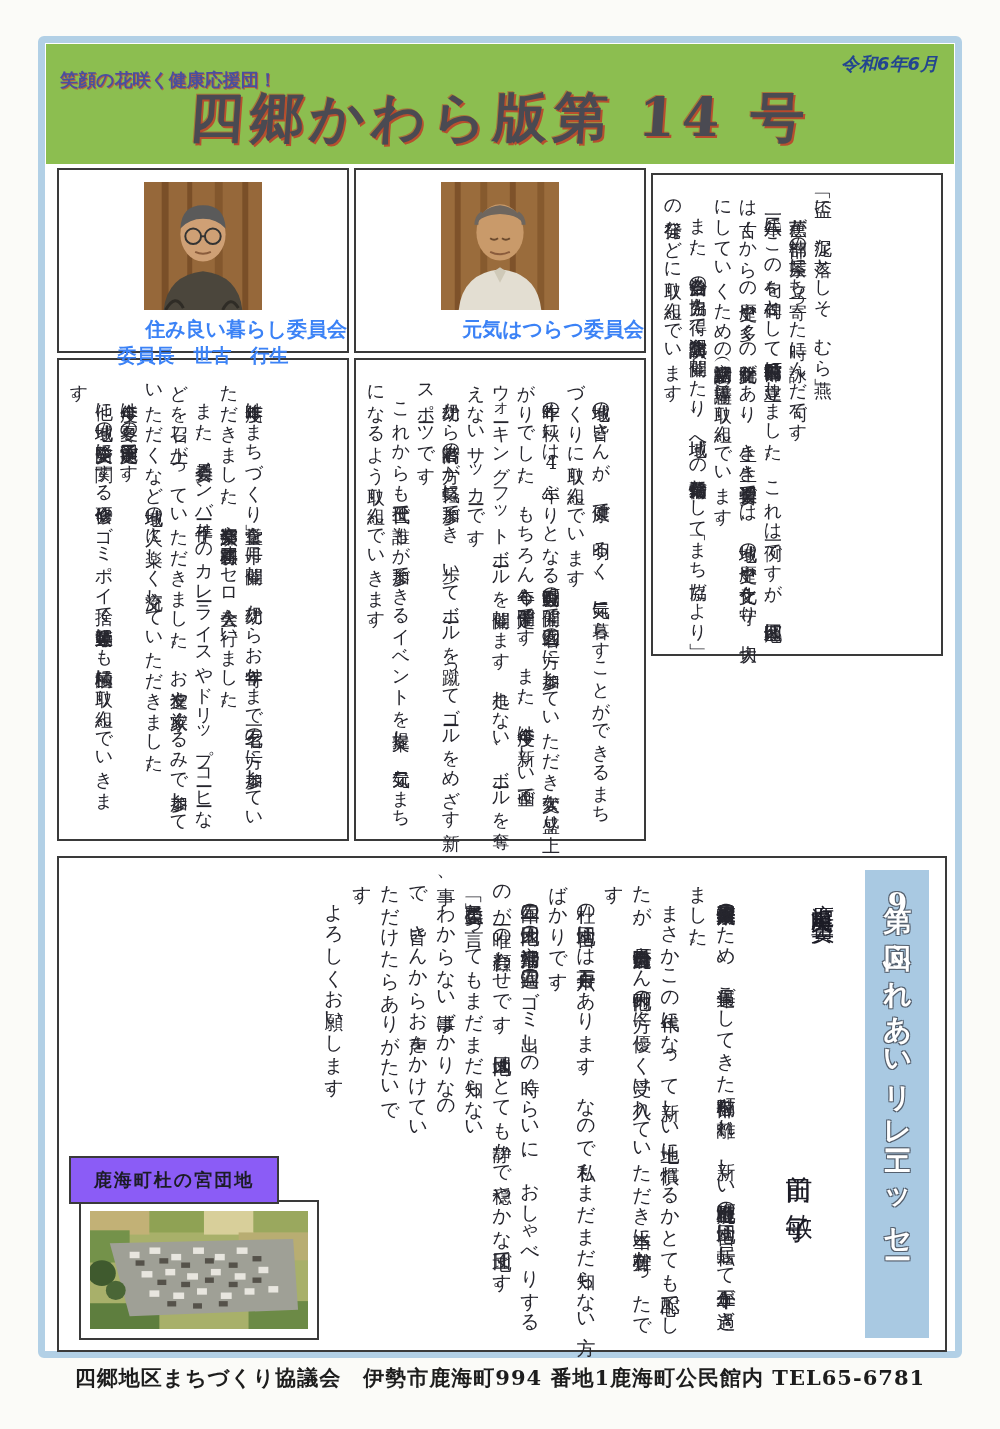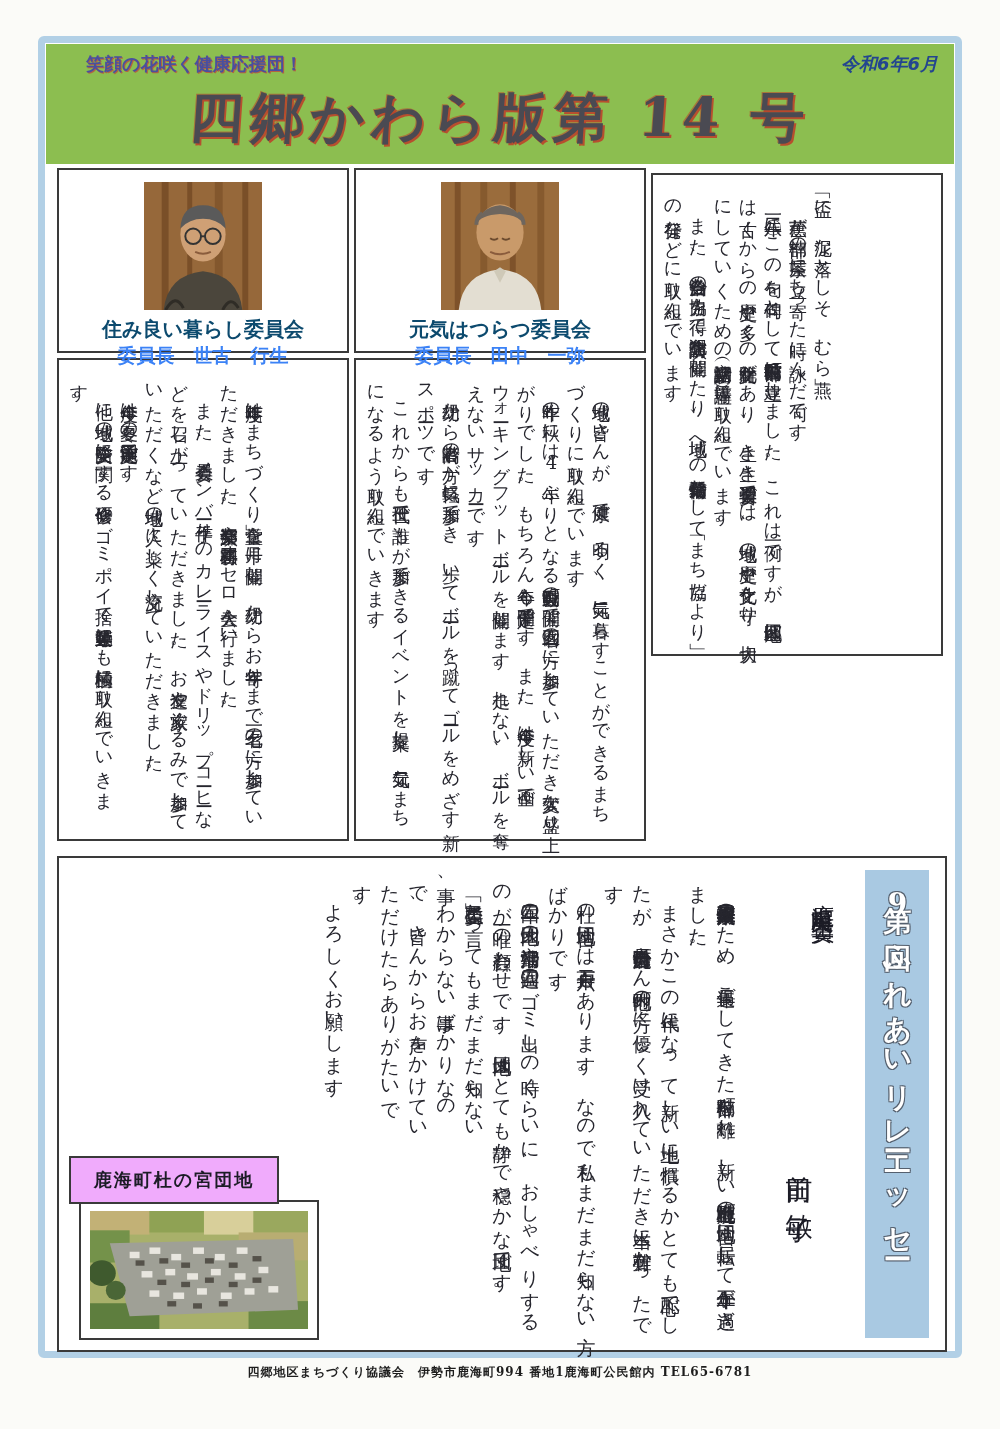--- a/index.html
+++ b/index.html
@@ -13,44 +13,43 @@
   .frame{
     position:absolute;left:38px;top:36px;width:910px;height:1308px;
     border:7px solid #b2d0e6;border-radius:6px;background:#ffffff;
   }
   
   .header{
     position:absolute;left:46px;top:44px;width:908px;height:120px;
     background:#8cbe50;
   }
   .slogan{
-    position:absolute;left:14px;top:8px;font-size:18px;font-weight:bold;
+    position:absolute;left:14px;top:24px;font-size:18px;font-weight:bold;
     color:#4a4f9e;text-shadow:1px 1px 0 rgba(192,69,58,.75);
     font-family:Liberation Serif, serif;
-    margin-left:26px;
   }
   .issue-date{
     position:absolute;right:16px;top:8px;font-size:18px;font-weight:bold;color:#23458f;
     font-family:"DejaVu Sans","Liberation Sans",sans-serif;
     font-style:italic;
   }
   .masthead{
     position:absolute;left:0;right:0;top:38px;text-align:center;
     font-size:54px;font-weight:bold;color:#4a4a52;transform:skewX(-4deg);
     text-shadow:2px 2px 0 rgba(190,60,40,.85), -1px -1px 0 rgba(190,60,40,.55);
     letter-spacing:6px;white-space:nowrap;
   }
   
   .col{position:absolute;top:168px;width:292px;}
   .col1{left:57px;} .col2{left:354px;} .col3{left:651px;}
   .photo-box{
     height:181px;border:2px solid #3a3a3a;background:#fff;text-align:center;
   }
   .portrait{display:block;margin:12px auto 6px auto;width:118px;height:128px;}
-  .cap-name{font-size:20px;font-weight:600;color:#0c4a6e;line-height:1.35;}
+  .cap-name{font-size:20px;font-weight:600;color:#3b82f6;line-height:1.35;text-align:right;}
   .cap-chair{font-size:19px;font-weight:600;color:#3b82f6;line-height:1.35;}
   .text-box{
     margin-top:5px;height:483px;border:2px solid #3a3a3a;background:#fff;
     box-sizing:border-box;padding:12px 8px;
   }
   .vbody{
     writing-mode:vertical-rl;text-orientation:upright;
     height:100%;font-size:18px;line-height:25px;color:#26262e;
   }
   .vbody p{margin:0;text-indent:1em;}
@@ -93,29 +92,29 @@
   }
   .essay-main p,.essay-tail p{margin:0;text-indent:1em;}
   
   .estate{position:absolute;left:10px;bottom:8px;width:268px;height:186px;}
   .estate-frame{
     position:absolute;left:10px;top:44px;width:240px;height:140px;
     border:2px solid #3a3a3a;background:#fff;box-sizing:border-box;padding:9px;
   }
   .estate-label{
     position:absolute;left:0;top:0;width:210px;height:48px;box-sizing:border-box;
-    border:2px solid #3a3a3a;background:#f0abfc;z-index:2;
+    border:2px solid #3a3a3a;background:#8b5cf6;z-index:2;
     display:flex;align-items:center;justify-content:center;
     font-size:18px;font-weight:bold;color:#1c1c26;letter-spacing:2px;
   }
   .estate-photo{display:block;width:100%;height:100%;}
   
   .footer{
     position:absolute;left:0;right:0;top:1364px;text-align:center;
-    font-size:12px;font-weight:bold;color:#1d1d1d;letter-spacing:1px;
+    font-size:21px;font-weight:bold;color:#1d1d1d;letter-spacing:1px;
   }
 </style>
 </head>
 <body>
 
 <div class="frame"></div>
 
 <div class="header">
   <div class="slogan">笑顔の花咲く健康応援団！</div>
   <div class="issue-date">令和6年6月</div>
@@ -162,21 +161,20 @@
         <rect x="98" width="7" height="132" fill="#865a2e"></rect>
       <path d="M18 132 Q22 94 60 90 Q98 94 102 132 Z" fill="#e3ded2"></path>
       <path d="M54 92 L60 104 L66 92 L60 88 Z" fill="#cfc9b8"></path>
       <ellipse cx="60" cy="52" rx="24" ry="29" fill="#c99a6a"></ellipse>
       <path d="M36 44 Q40 26 60 24 Q80 26 84 44 Q80 34 60 33 Q40 34 36 44Z" fill="#6e665e"></path>
       <path d="M36 44 Q36 36 42 32 M84 44 Q84 36 78 32" stroke="#6e665e" stroke-width="4" fill="none"></path>
       <path d="M50 58 q4 3 8 0 M62 58 q4 3 8 0" stroke="#6b4a2e" stroke-width="2" fill="none"></path>
       <path d="M50 72 Q60 77 70 72" stroke="#8a5c3c" stroke-width="2" fill="none"></path>
     </svg>
     <div class="cap-name">元気はつらつ委員会</div>
-    <div class="cap-chair">委員長　田中　一弥</div>
   </div>
   <div class="text-box">
     <div class="vbody">
       <p>地域の皆さんが、健康で、明るく、元気に暮らすことができるまちづくりに取り組んでいます。</p>
       <p>昨年の秋には4年ぶりとなる町民運動会の開催で四五〇名の方に参加していただき大変な盛り上がりでした。もちろん今年も開催予定です。また、今年度は新しい企画で、ウォーキングフットボールを開催します。走れない、ボールを奪えないサッカーです。</p>
       <p>幼児から高齢者の方が気軽に参加でき、歩いてボールを蹴ってゴールをめざす新スポーツです。</p>
       <p>これからも三世代で誰もが参加できるイベントを提案し、元気なまちになるよう取り組んでいきます。</p>
     </div>
   </div>
 </div>

